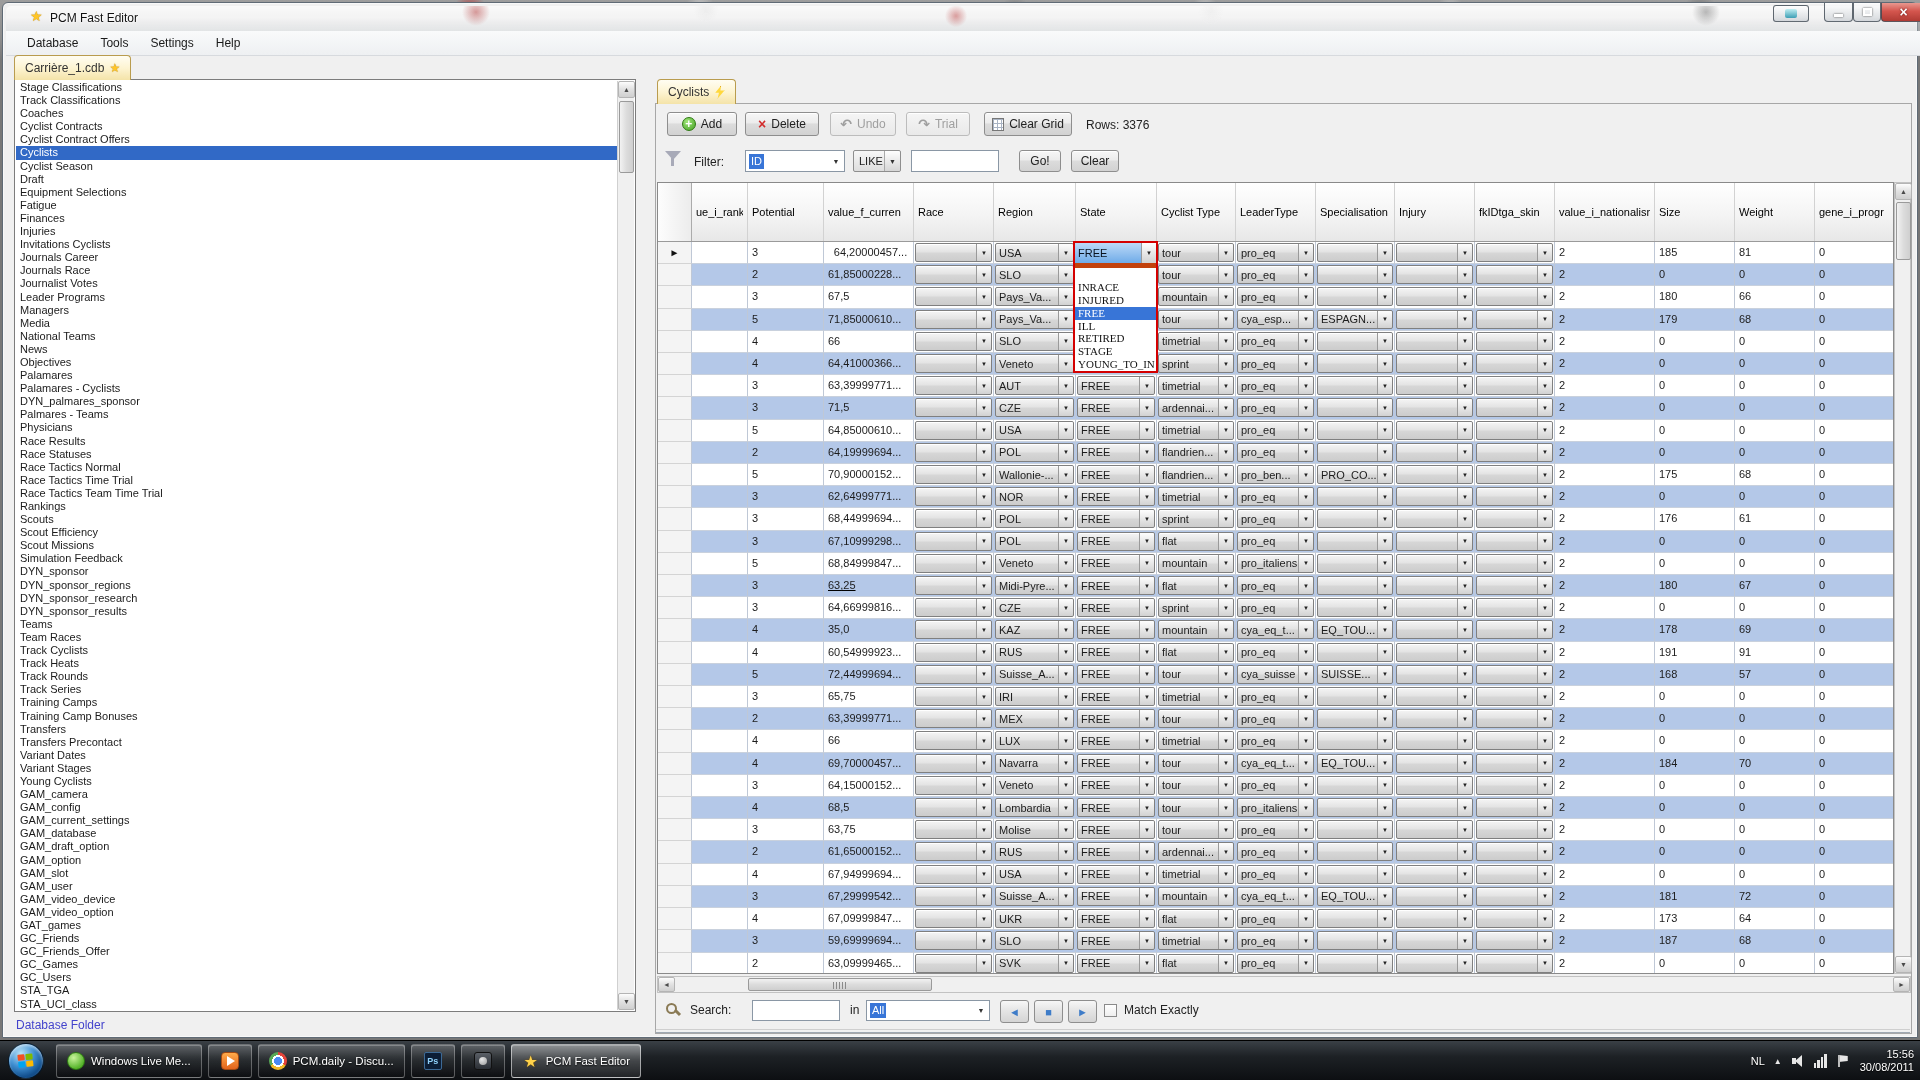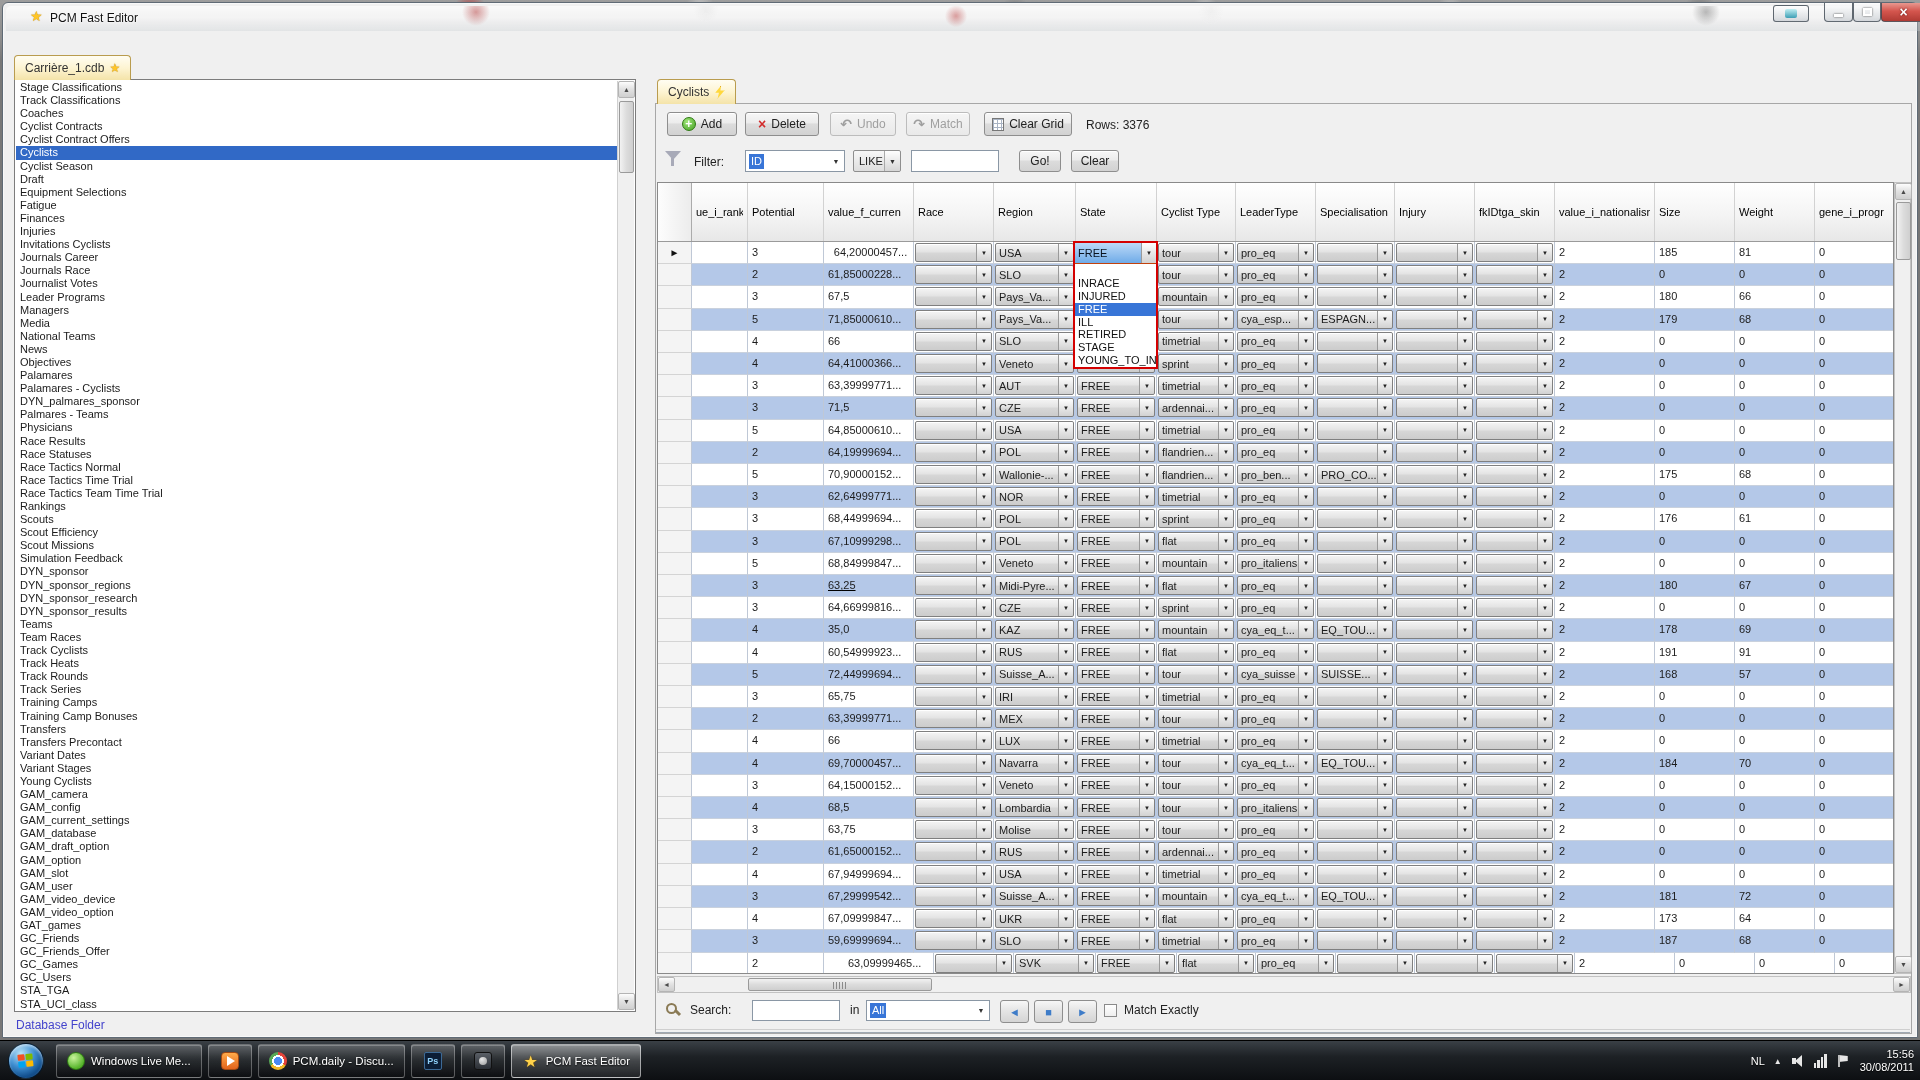--- a/index.html
+++ b/index.html
@@ -120,21 +120,21 @@
   .hthumb{position:absolute;top:1px;height:13px;border:1px solid #9a9a9a;border-radius:2px;
     background:linear-gradient(#f2f2f2,#dcdcdc 50%,#cfcfcf);}
   .hthumb .grip{position:absolute;left:50%;top:3px;width:14px;height:7px;margin-left:-7px;
     background-image:repeating-linear-gradient(90deg,#8a8a8a 0 1px,transparent 1px 3px);}
   
   #dd-overlay{position:absolute;left:1073px;top:241px;width:85px;border:2px solid #d40000;background:#fff;z-index:30;}
   #dd-combo{height:20px;display:flex;align-items:center;background:linear-gradient(#bcd9f7,#6fabe8);}
   #dd-combo .t{flex:1;font-size:11px;color:#09121f;padding-left:3px;}
   #dd-combo .b{width:15px;align-self:stretch;display:flex;align-items:center;justify-content:center;font-size:6px;color:#222;
     border-left:1px solid #9a9a9a;background:linear-gradient(#fefefe,#d2d2d2);}
-  #dd-list{border-top:1px solid #c2410c;}
+  #dd-list{border-top:5px solid #c2410c;font-family:Liberation Serif, serif;}
   .dd-item{height:12.9px;line-height:12.9px;font-size:11px;color:#111;padding-left:3px;white-space:nowrap;overflow:hidden;}
   .dd-item.sel{background:#3875d7;color:#fff;}
   
   .mag{position:absolute;left:666px;top:1003px;width:11px;height:11px;border:2px solid #8a7a55;border-radius:50%;z-index:7;}
   .mag:after{content:"";position:absolute;right:-4px;bottom:-4px;width:3px;height:7px;background:#8a7a55;transform:rotate(-45deg);}
   .navbtn{position:absolute;top:1000px;width:29px;height:23px;display:flex;align-items:center;justify-content:center;
     font-size:11px;color:#3e7cc8;border:1px solid #8e8e8e;border-radius:3px;
     background:linear-gradient(#f7f7f7,#e5e5e5 45%,#d4d4d4);z-index:7;}
   .chk{position:absolute;left:1104px;top:1004px;width:13px;height:13px;background:linear-gradient(#fff,#eee);border:1px solid #8a8a8a;z-index:7;}
   #bottom-groove{position:absolute;left:656px;top:1029px;width:1254px;height:4px;border-top:1px solid #cfcfcf;border-bottom:1px solid #9fa8b2;z-index:6;}
@@ -192,20 +192,26 @@
     <div class="wctl" id="btn-min">
         <span class="bar"></span>
       </div>
     <div class="wctl" id="btn-max">
         <span class="box"></span>
       </div>
     <div class="wctl" id="btn-close">
         <span class="x">×</span>
       </div>
 
+    <div id="menubar">
+        <div class="menu-item">Database</div>
+        <div class="menu-item">Tools</div>
+        <div class="menu-item">Settings</div>
+        <div class="menu-item">Help</div>
+      </div>
   </div>
 
   <div class="tab" id="doc-tab">
     <span>Carrière_1.cdb</span>
     <span class="star">★</span>
   </div>
   <div id="listbox">
     <div id="side-items">
         <div class="side-item">Stage Classifications</div>
         <div class="side-item">Track Classifications</div>
@@ -300,21 +306,21 @@
   <div class="btn7" style="left:745px;top:112px;width:74px;">
     <span class="ic-del">×</span>
     <span>Delete</span>
   </div>
   <div class="btn7 disabled" style="left:830px;top:112px;width:66px;">
     <span class="ic-undo">↶</span>
     <span>Undo</span>
   </div>
   <div class="btn7 disabled" style="left:906px;top:112px;width:64px;">
     <span class="ic-redo">↷</span>
-    <span>Match</span>
+    <span>Trial</span>
   </div>
   <div class="btn7" style="left:984px;top:112px;width:88px;">
     <span class="ic-grid"></span>
     <span>Clear Grid</span>
   </div>
   <div class="lab" style="left:1086px;top:118px;">Rows: 3376</div>
 
   <div class="funnel"></div>
   <div class="lab" style="left:694px;top:155px;">Filter:</div>
   <div class="wcombo" style="left:745px;top:150px;width:100px;">
@@ -2690,21 +2696,21 @@
           </div>
         </div>
         <div class="g-row">
           <div class="g-cell sel-col"></div>
           <div class="g-cell" style="width: 56px;">
             <span class="g-text"></span>
           </div>
           <div class="g-cell" style="width: 76px;">
             <span class="g-text">2</span>
           </div>
-          <div class="g-cell" style="width: 90px; margin-left: 20px;">
+          <div class="g-cell" style="width: 90px;">
             <span class="g-text">63,09999465...</span>
           </div>
           <div class="g-cell" style="width: 80px;">
             <div class="gcombo">
               <span class="gcombo-t"></span>
               <span class="gcombo-b">▼</span>
             </div>
           </div>
           <div class="g-cell" style="width: 82px;">
             <div class="gcombo">

